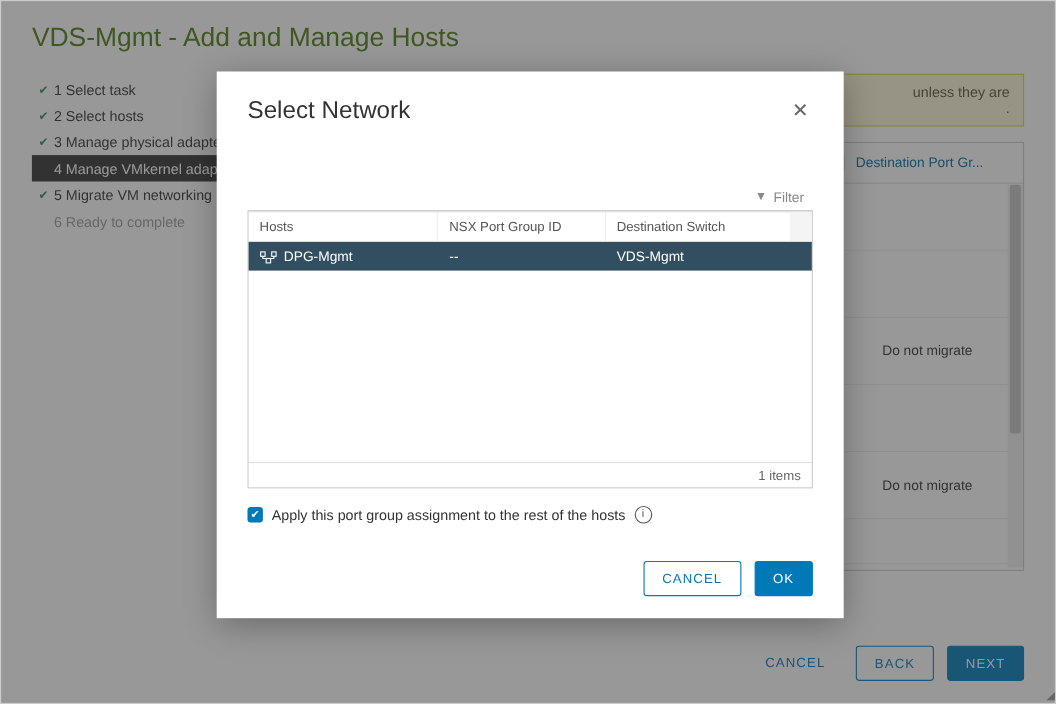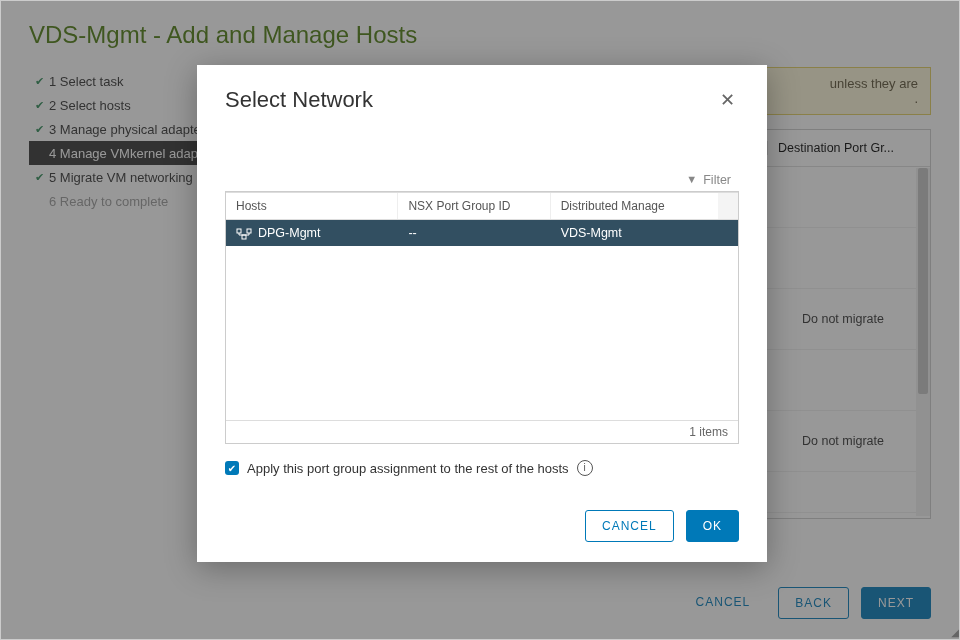--- a/index.html
+++ b/index.html
@@ -74,21 +74,21 @@
     height: 36px;
     display: flex;
     align-items: center;
     border-bottom: 1px solid #ddd;
   }
   .main-grid-header .spacer { flex: 1; }
   .main-grid-header .col {
     border-left: 1px solid #ddd;
     padding: 0 10px;
     font-size: 12.5px;
-    color: #000000;
+    color: #0369a1;
   }
   .main-grid-body-row {
     height: 60px;
     border-bottom: 1px solid #eee;
     display: flex;
   }
   .main-grid-body-row .c1 { flex:1; }
   .main-grid-body-row .c2 {
     width: 128px;
     padding-left: 10px;
@@ -357,21 +357,21 @@
 
     <div class="grid-filter">
       <span class="icon">▼</span>
       <span>Filter</span>
     </div>
 
     <div class="grid-wrap">
       <div class="grid-head">
         <div class="gc-name">Hosts</div>
         <div class="gc-nsx">NSX Port Group ID</div>
-        <div class="gc-ds">Distributed Manage</div>
+        <div class="gc-ds">Destination Switch</div>
         <div class="gc-sc"></div>
       </div>
       <div class="grid-body">
         <div class="grid-row">
           <div class="gc-name">
             <span class="pg-icon">
               <svg width="16" height="12" viewBox="0 0 16 12">
                   <g fill="none" stroke="#fff" stroke-width="1">
                     <rect x="1" y="1" width="4" height="4"></rect>
                     <rect x="11" y="1" width="4" height="4"></rect>

